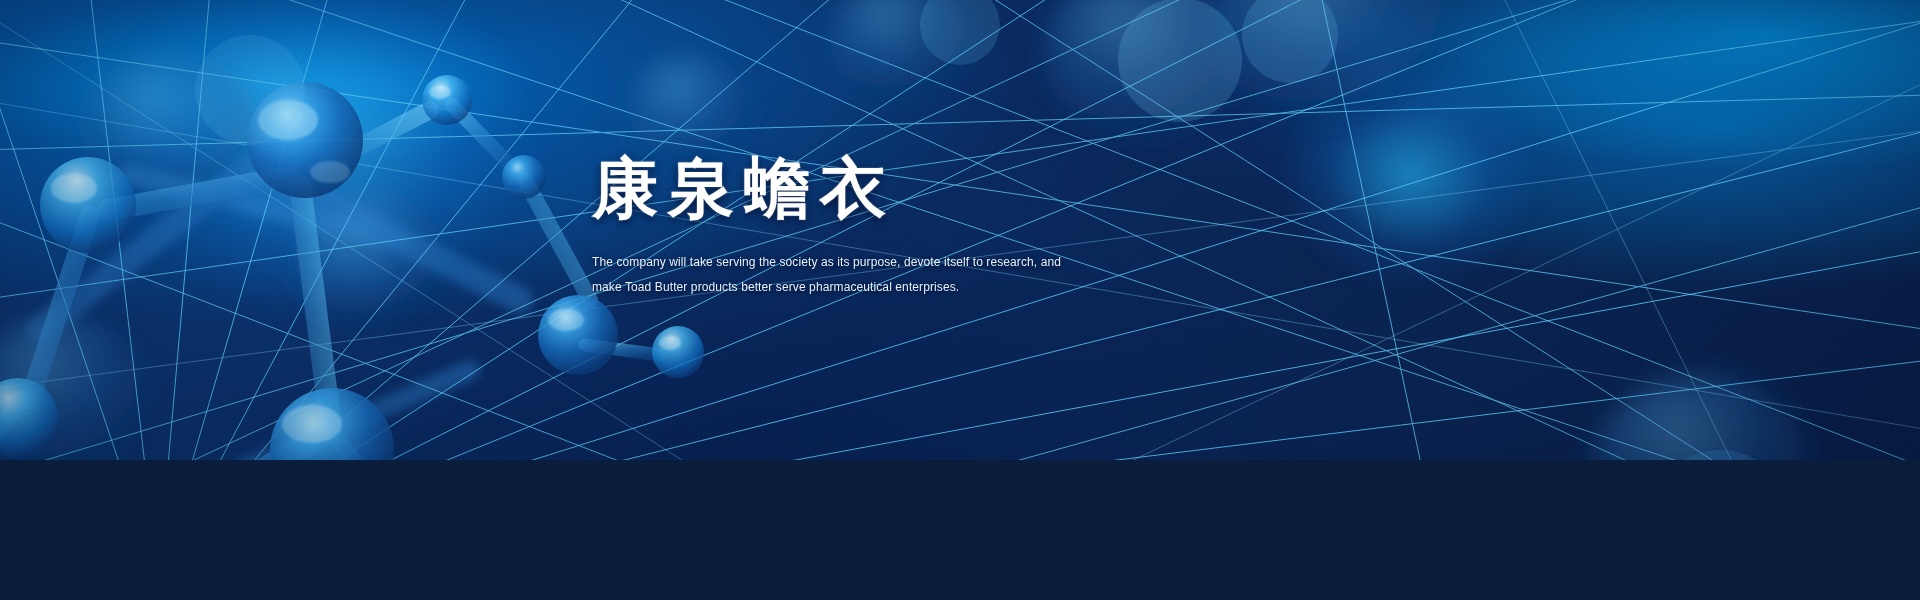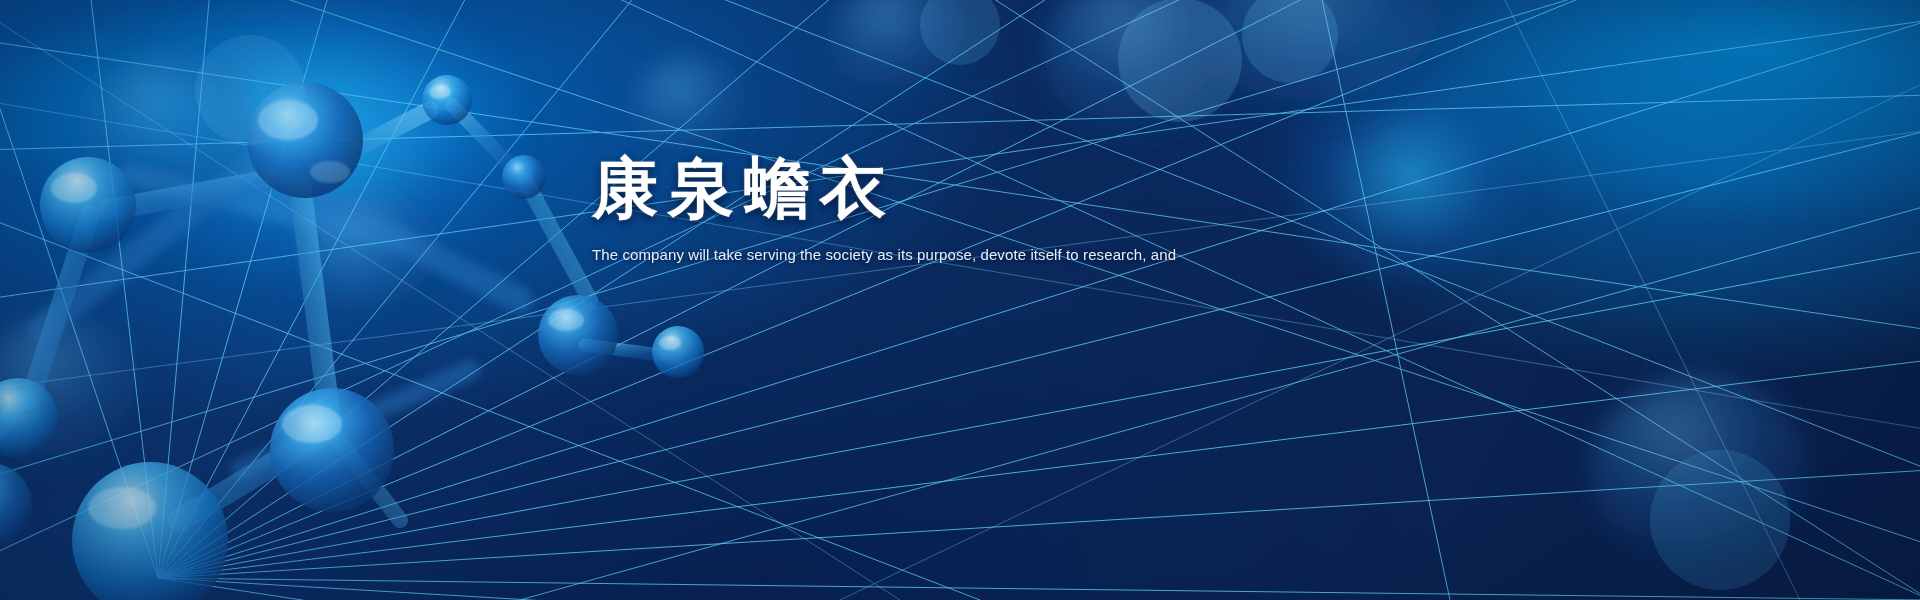--- a/index.html
+++ b/index.html
@@ -4,21 +4,21 @@
 <title>Banner</title>
 <style>
   html, body {
     margin: 0;
     padding: 0;
     background: #0a1d3d;
   }
   #banner {
     position: relative;
     width: 1920px;
-    height: 600px;
+    height: 460px;
     overflow: hidden;
     font-family: "Liberation Sans", "DejaVu Sans", sans-serif;
     background: #0d2a5c;
   }
 
   
   .bg-base {
     position: absolute;
     inset: 0;
     background:
@@ -78,22 +78,22 @@
     margin-top: 14px;
     font-size: 29px;
     line-height: 1.3;
     letter-spacing: 1.5px;
     color: #f2f8ff;
     font-weight: 400;
     text-shadow: 0 2px 7px rgba(0,12,45,0.8);
     white-space: nowrap;
   }
   .eng {
-    margin-top: 14px;
-    font-size: 15px;
+    margin-top: 22px;
+    font-size: 12px;
     line-height: 25px;
     letter-spacing: 0.1px;
     color: #e7f1fb;
     font-weight: 400;
     text-shadow: 0 1px 4px rgba(0,12,45,0.85);
   }
   .eng div { white-space: nowrap; }
 </style>
 </head>
 <body>
@@ -253,16 +253,17 @@
       <circle cx="250" cy="90" r="55" fill="#62c2f2"></circle>
     </g>
   </svg>
 
   <div class="bg-vignette"></div>
 
   <div class="text-block">
     <div class="title">康泉蟾衣</div>
     <div class="eng">
       <div>The company will take serving the society as its purpose, devote itself to research, and</div>
+      <div>make Toad Butter products better serve pharmaceutical enterprises.</div>
     </div>
   </div>
 
 </div>
 
 </body></html>

